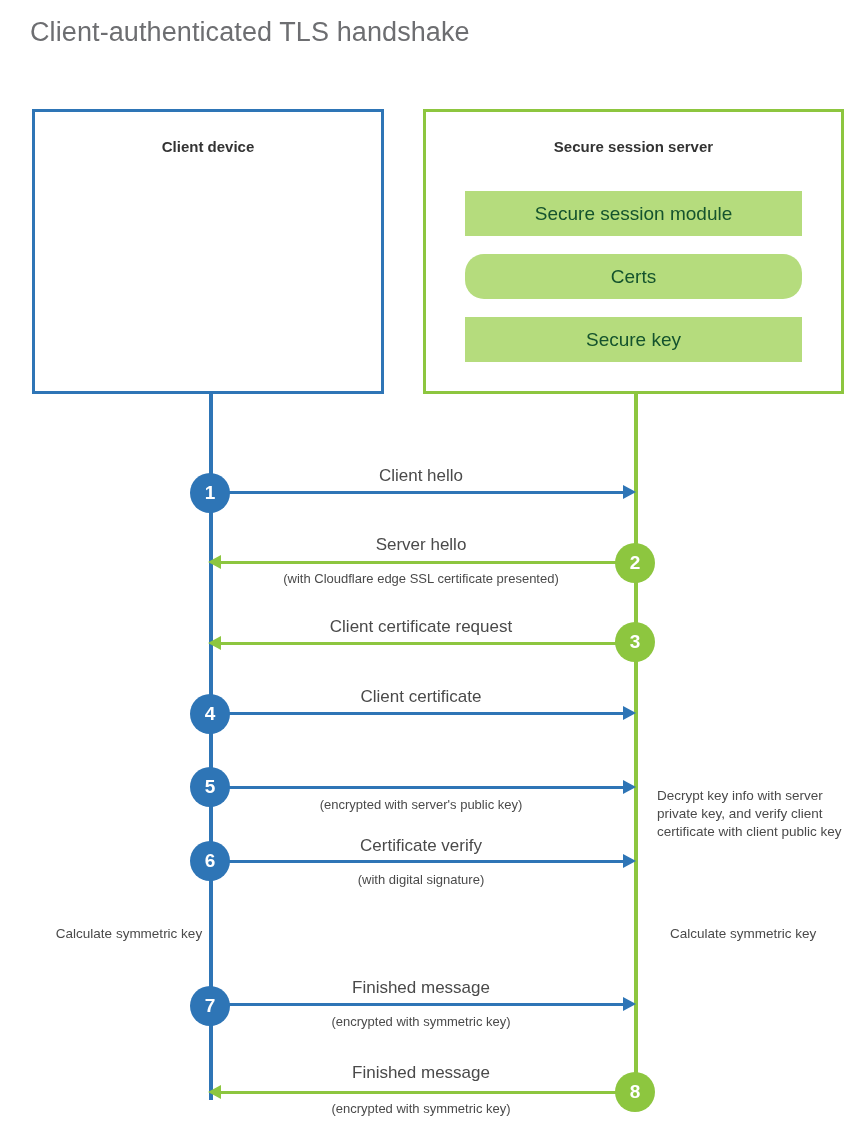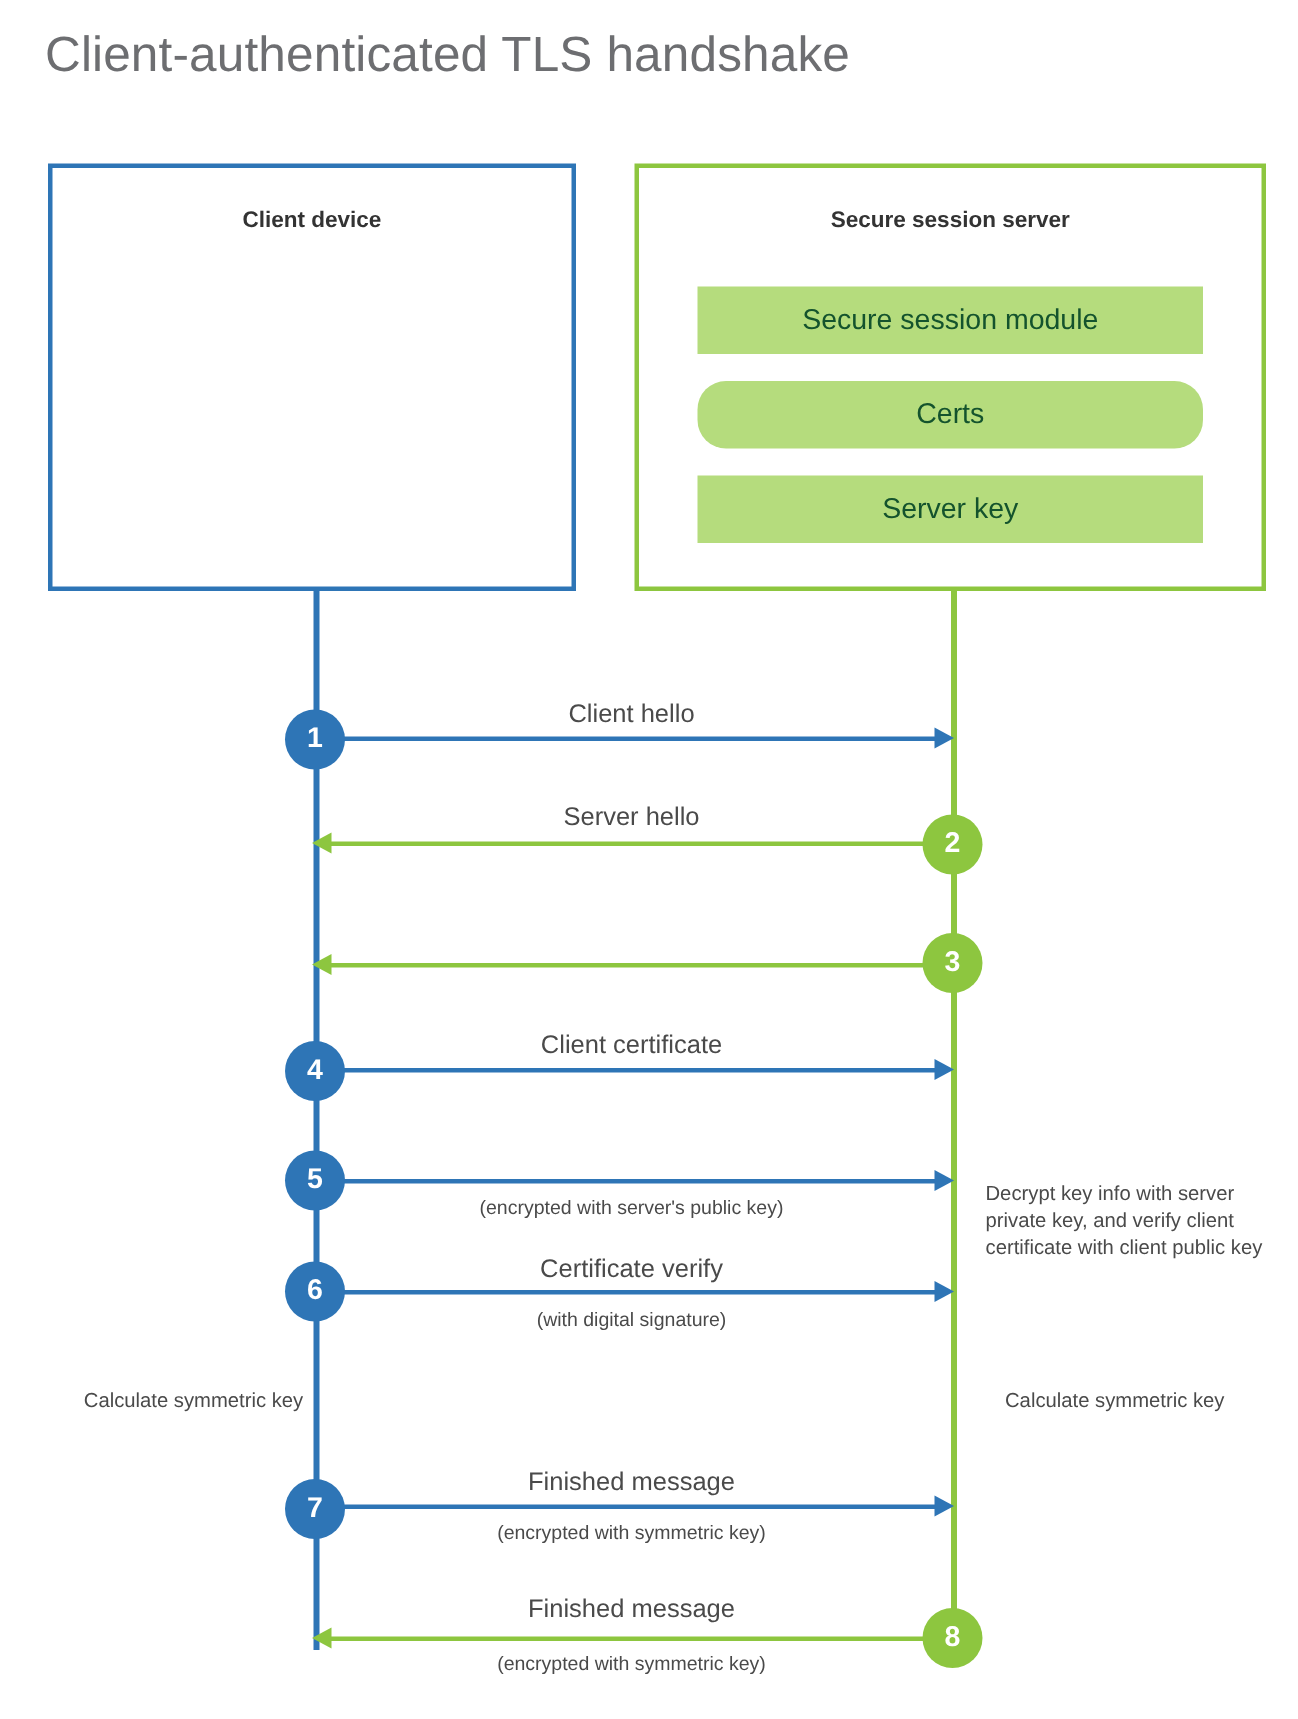--- a/index.html
+++ b/index.html
@@ -17,21 +17,21 @@
     height: 1146px;
     background: #ffffff;
     overflow: hidden;
   }
 
   
   .diagram-title {
     position: absolute;
     left: 30px;
     top: 17px;
-    font-size: 33px;
+    font-size: 27px;
     font-weight: 300;
     color: #6d6e71;
     letter-spacing: 0.1px;
     white-space: nowrap;
   }
 
   
   .actor-box {
     position: absolute;
     box-sizing: border-box;
@@ -209,39 +209,41 @@
   <div class="diagram-title">Client-authenticated TLS handshake</div>
 
   <div class="actor-box client">
     <div class="actor-title">Client device</div>
   </div>
 
   <div class="actor-box server">
     <div class="actor-title">Secure session server</div>
     <div class="server-block b0">Secure session module</div>
     <div class="server-block b1">Certs</div>
-    <div class="server-block b2">Server key</div>
+    <div class="server-block b2">Secure key</div>
   </div>
 
   <div class="lifeline client-line"></div>
   <div class="lifeline server-line"></div>
 
   <div class="msg-line blue" style="left:211px; top:491px; width:418px;"></div>
   <div class="arrow-head right blue" style="left:623px; top:485px;"></div>
   <div class="step-circle blue" style="left:190px; top:473px;">1</div>
   <div class="msg-label" style="left:211px; top:466px; width:420px;">Client hello</div>
 
   <div class="msg-line green" style="left:215px; top:561px; width:420px;"></div>
   <div class="arrow-head left green" style="left:208px; top:555px;"></div>
   <div class="step-circle green" style="left:615px; top:543px;">2</div>
   <div class="msg-label" style="left:211px; top:535px; width:420px;">Server hello</div>
+  <div class="msg-sublabel" style="left:211px; top:571px; width:420px;">(with Cloudflare edge SSL certificate presented)</div>
 
   <div class="msg-line green" style="left:215px; top:642px; width:420px;"></div>
   <div class="arrow-head left green" style="left:208px; top:636px;"></div>
   <div class="step-circle green" style="left:615px; top:622px;">3</div>
+  <div class="msg-label" style="left:211px; top:617px; width:420px;">Client certificate request</div>
 
   <div class="msg-line blue" style="left:211px; top:712px; width:418px;"></div>
   <div class="arrow-head right blue" style="left:623px; top:706px;"></div>
   <div class="step-circle blue" style="left:190px; top:694px;">4</div>
   <div class="msg-label" style="left:211px; top:687px; width:420px;">Client certificate</div>
 
   <div class="msg-line blue" style="left:211px; top:786px; width:418px;"></div>
   <div class="arrow-head right blue" style="left:623px; top:780px;"></div>
   <div class="step-circle blue" style="left:190px; top:767px;">5</div>
   <div class="msg-sublabel" style="left:211px; top:797px; width:420px;">(encrypted with server's public key)</div>

